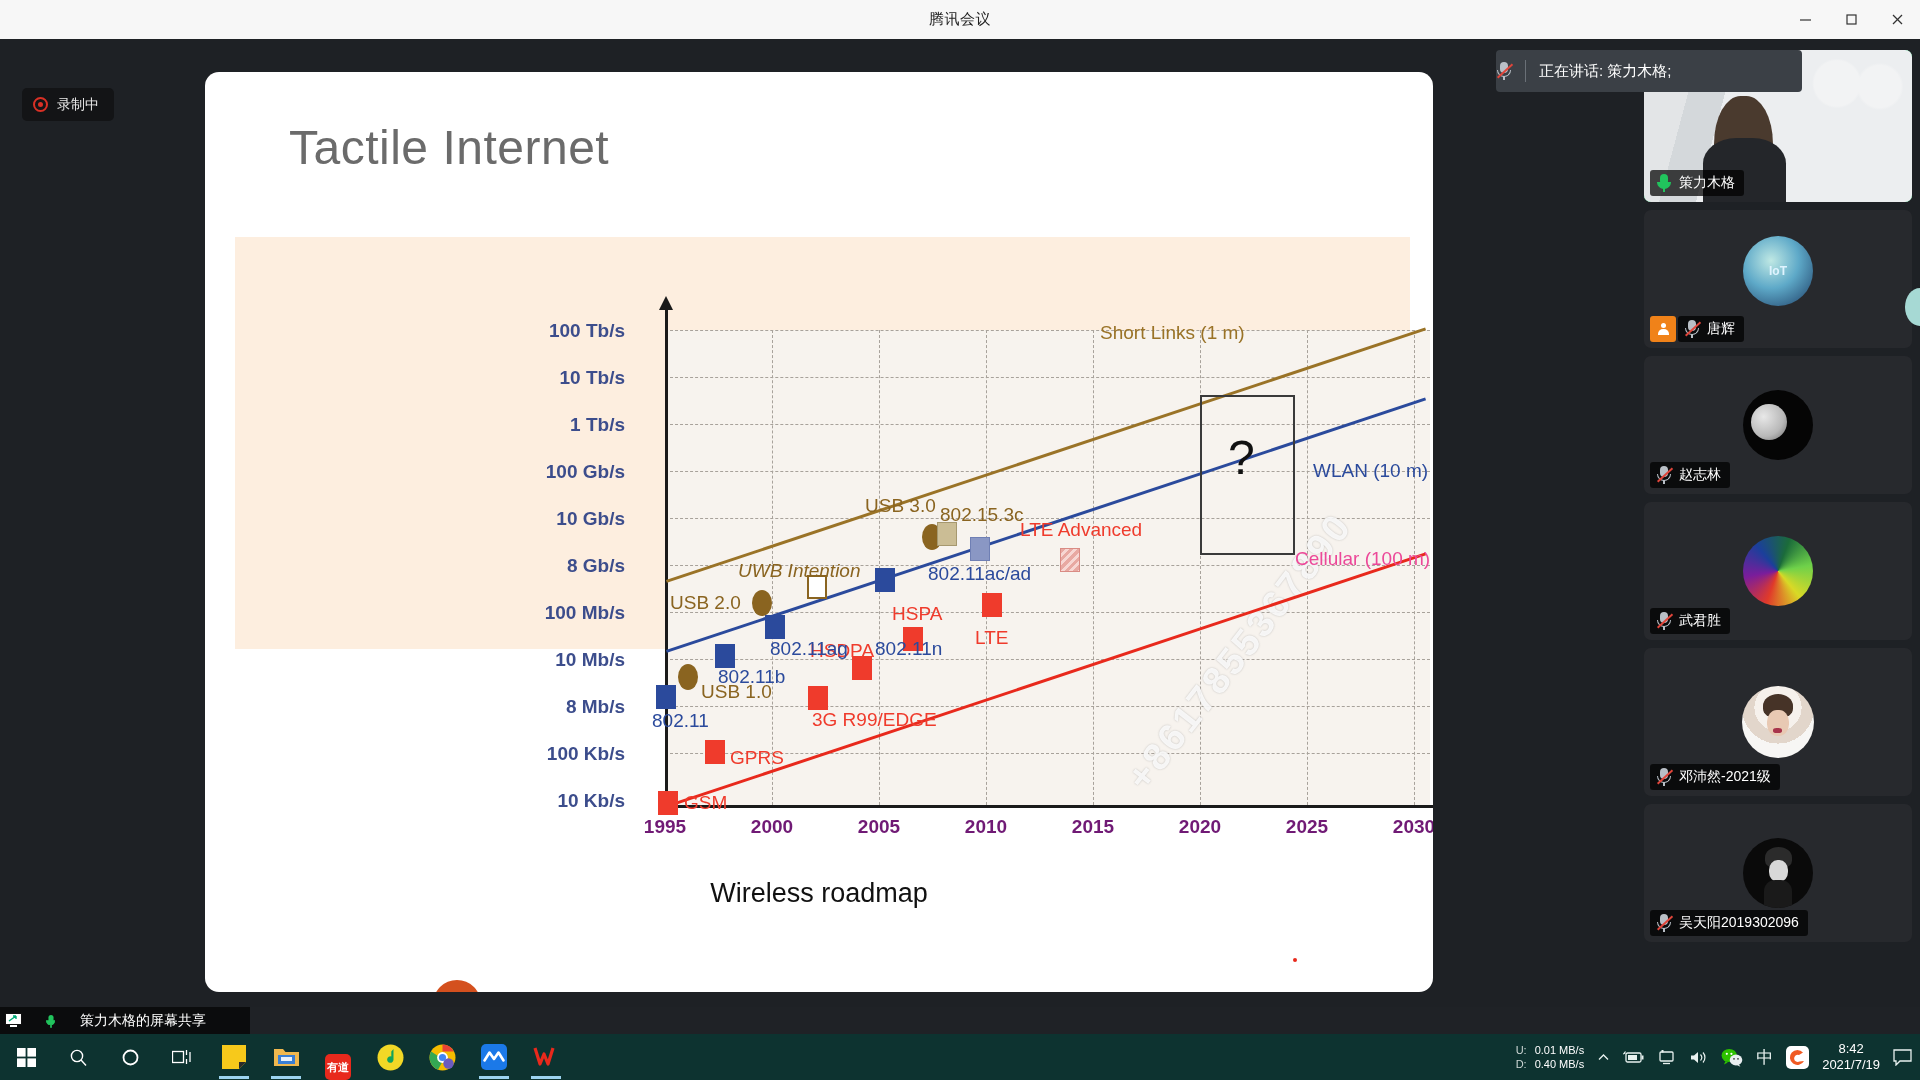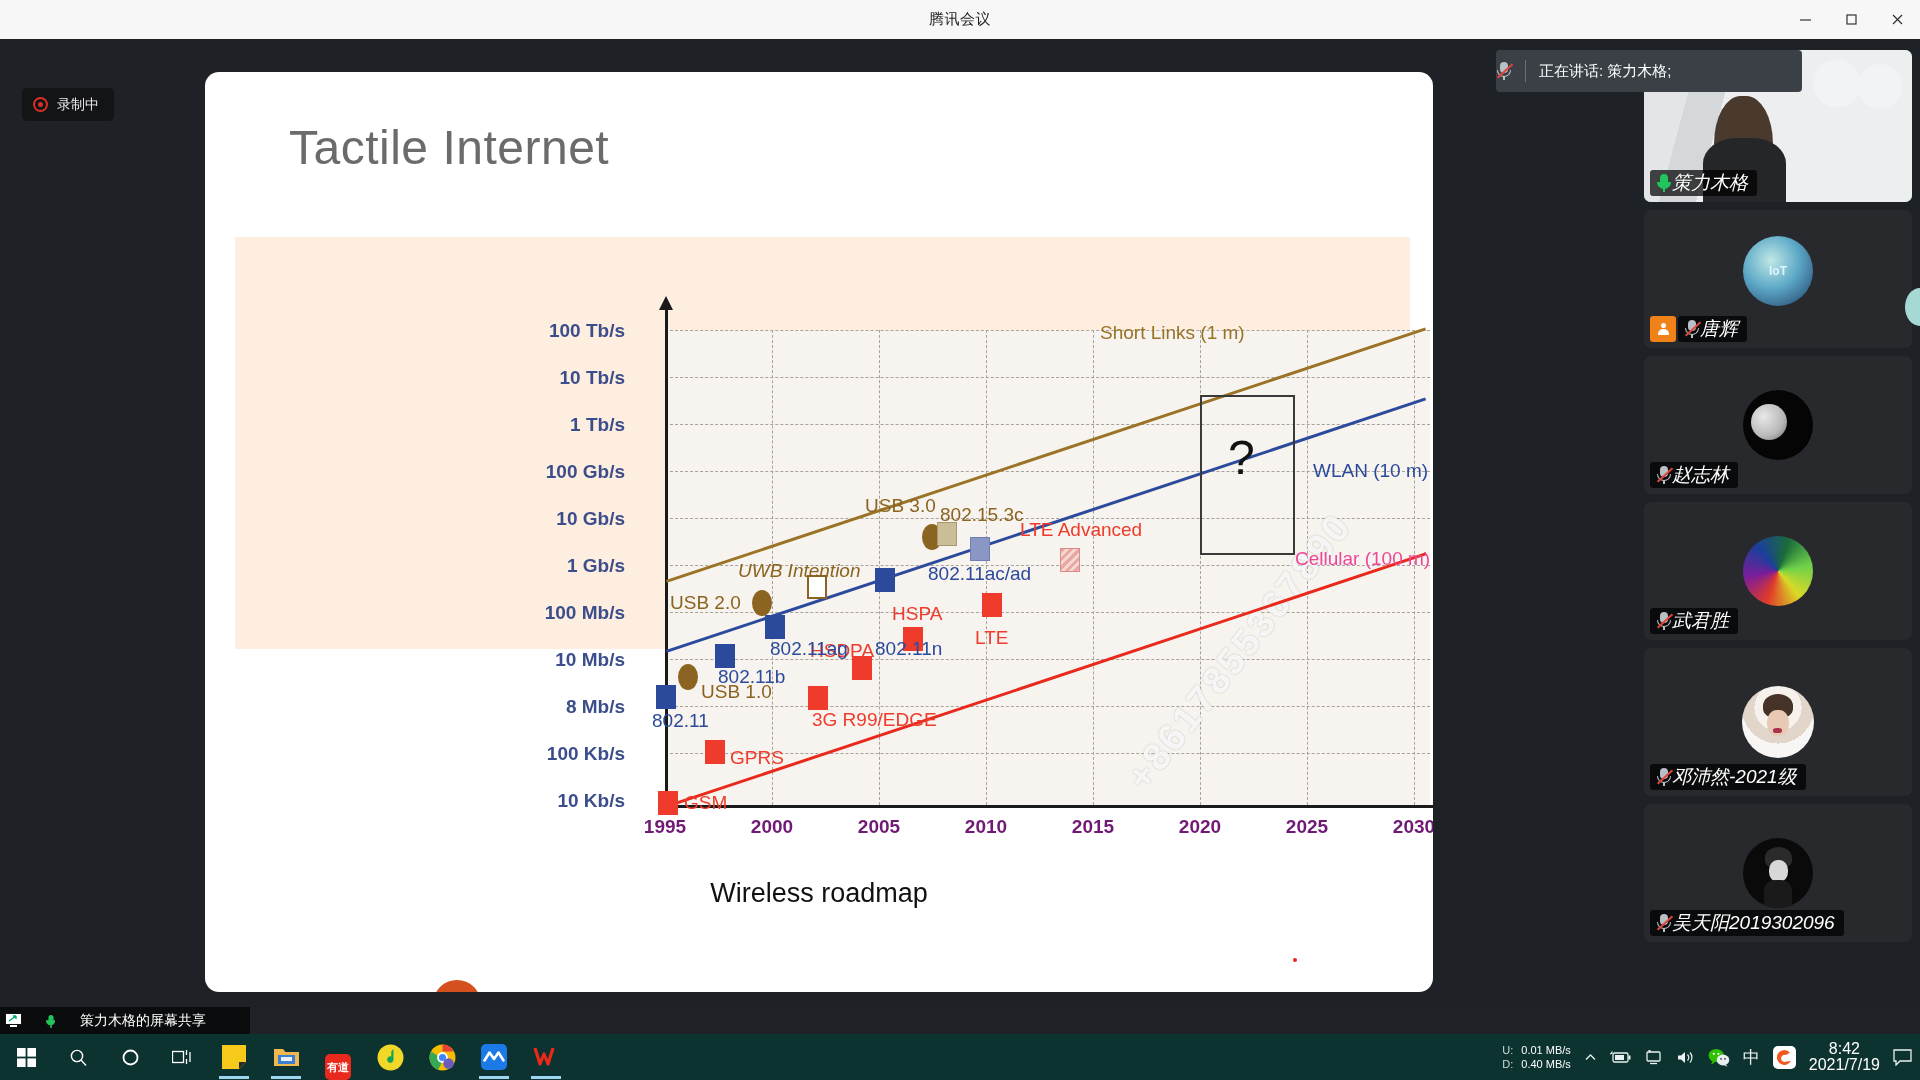--- a/index.html
+++ b/index.html
@@ -134,22 +134,22 @@
     display:flex; flex-direction:column; gap:8px;
   }
   .ptile {
     position:relative; width:268px; border-radius:7px; overflow:hidden;
     background:#27292d; flex:0 0 auto;
   }
   .ptile.active { outline:2.5px solid #15c463; outline-offset:-2px; }
   .pname {
     position:absolute; left:6px; bottom:6px; height:26px;
     background:rgba(0,0,0,.72); border-radius:3px;
-    display:flex; align-items:center; padding:0 9px 0 6px;
-    color:#fff; font-size:19px; white-space:nowrap;font-style:italic;
+    display:flex; align-items:center; gap:7px; padding:0 9px 0 6px;
+    color:#fff; font-size:14px; white-space:nowrap;
   }
   .hostbadge {
     width:26px; height:26px; background:#f08219; border-radius:3px;
     display:flex; align-items:center; justify-content:center;
     position:absolute; left:6px; bottom:6px;
   }
   .hostbadge .person { width:12px; height:12px; position:relative; }
   .hostbadge .person::before { content:""; position:absolute; left:3.5px; top:0; width:5px; height:5px; border-radius:50%; background:#fff; }
   .hostbadge .person::after { content:""; position:absolute; left:0.5px; top:6px; width:11px; height:6px; border-radius:5px 5px 0 0; background:#fff; }
   .micmute.on .body,.micmute.on .arc,.micmute.on .stem { background:#21c45d; border-color:#21c45d; }
@@ -167,21 +167,21 @@
   }
   #taskbar {
     position:absolute; left:0; top:1034px; width:1920px; height:46px;
     background:#0d3330; display:flex; align-items:center; z-index:25;
   }
   .tb-ico { width:52px; height:46px; display:flex; align-items:center; justify-content:center; position:relative; }
   .tb-ico.running::after { content:""; position:absolute; bottom:1px; left:11px; width:30px; height:3px; background:#9dd4f0; }
   #tray { position:absolute; right:0; top:0; height:46px; display:flex; align-items:center; gap:13px; padding-right:8px; }
   .net-rate { color:#fff; font-size:11px; line-height:14px; display:flex; gap:8px; }
   .net-rate .k { color:#cfd8d6; }
-  .clock { color:#fff; font-size:16px; line-height:16px; text-align:center; }
+  .clock { color:#fff; font-size:13px; line-height:16px; text-align:center; }
   .tray-ico { color:#e9f2f0; display:flex; align-items:center; justify-content:center; }
 </style>
 </head>
 <body>
 
 <div id="titlebar">
   <div class="tb-title">腾讯会议</div>
   <div class="tb-ctrls">
     <div class="tb-btn">
       <svg width="13" height="13" viewBox="0 0 13 13">
@@ -237,21 +237,21 @@
     <div class="gridv" style="left:784px;top:30px;height:475px"></div>
 
     <div class="axis-y"></div>
     <div class="axis-x"></div>
 
     <div class="ylab" style="top:20px">100 Tb/s</div>
     <div class="ylab" style="top:67px">10 Tb/s</div>
     <div class="ylab" style="top:114px">1 Tb/s</div>
     <div class="ylab" style="top:161px">100 Gb/s</div>
     <div class="ylab" style="top:208px">10 Gb/s</div>
-    <div class="ylab" style="top:255px">1 Gb/s</div>
+    <div class="ylab" style="top:255px">8 Gb/s</div>
     <div class="ylab" style="top:302px">100 Mb/s</div>
     <div class="ylab" style="top:349px">10 Mb/s</div>
     <div class="ylab" style="top:396px">8 Mb/s</div>
     <div class="ylab" style="top:443px">100 Kb/s</div>
     <div class="ylab" style="top:490px">10 Kb/s</div>
 
     <div class="xlab" style="left:-5px">1995</div>
     <div class="xlab" style="left:102px">2000</div>
     <div class="xlab" style="left:209px">2005</div>
     <div class="xlab" style="left:316px">2010</div>

